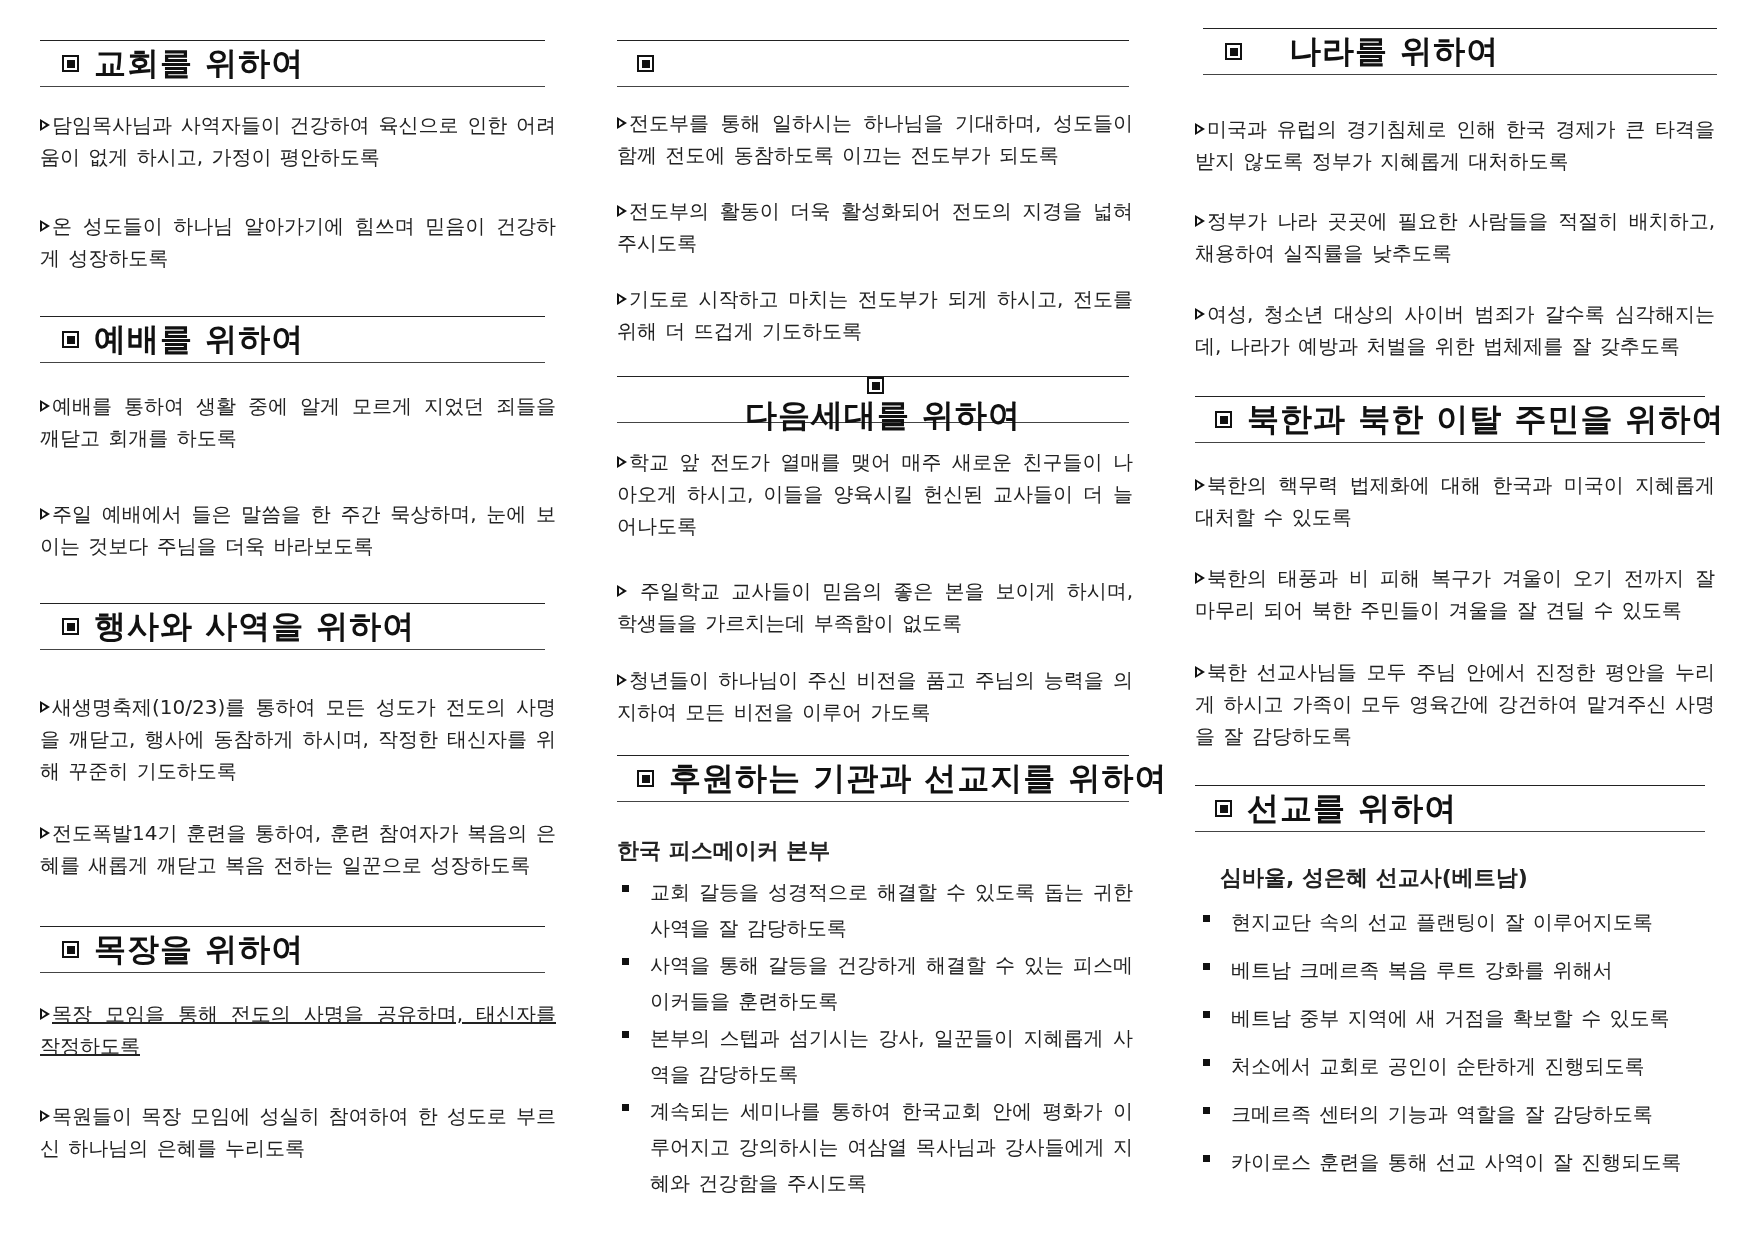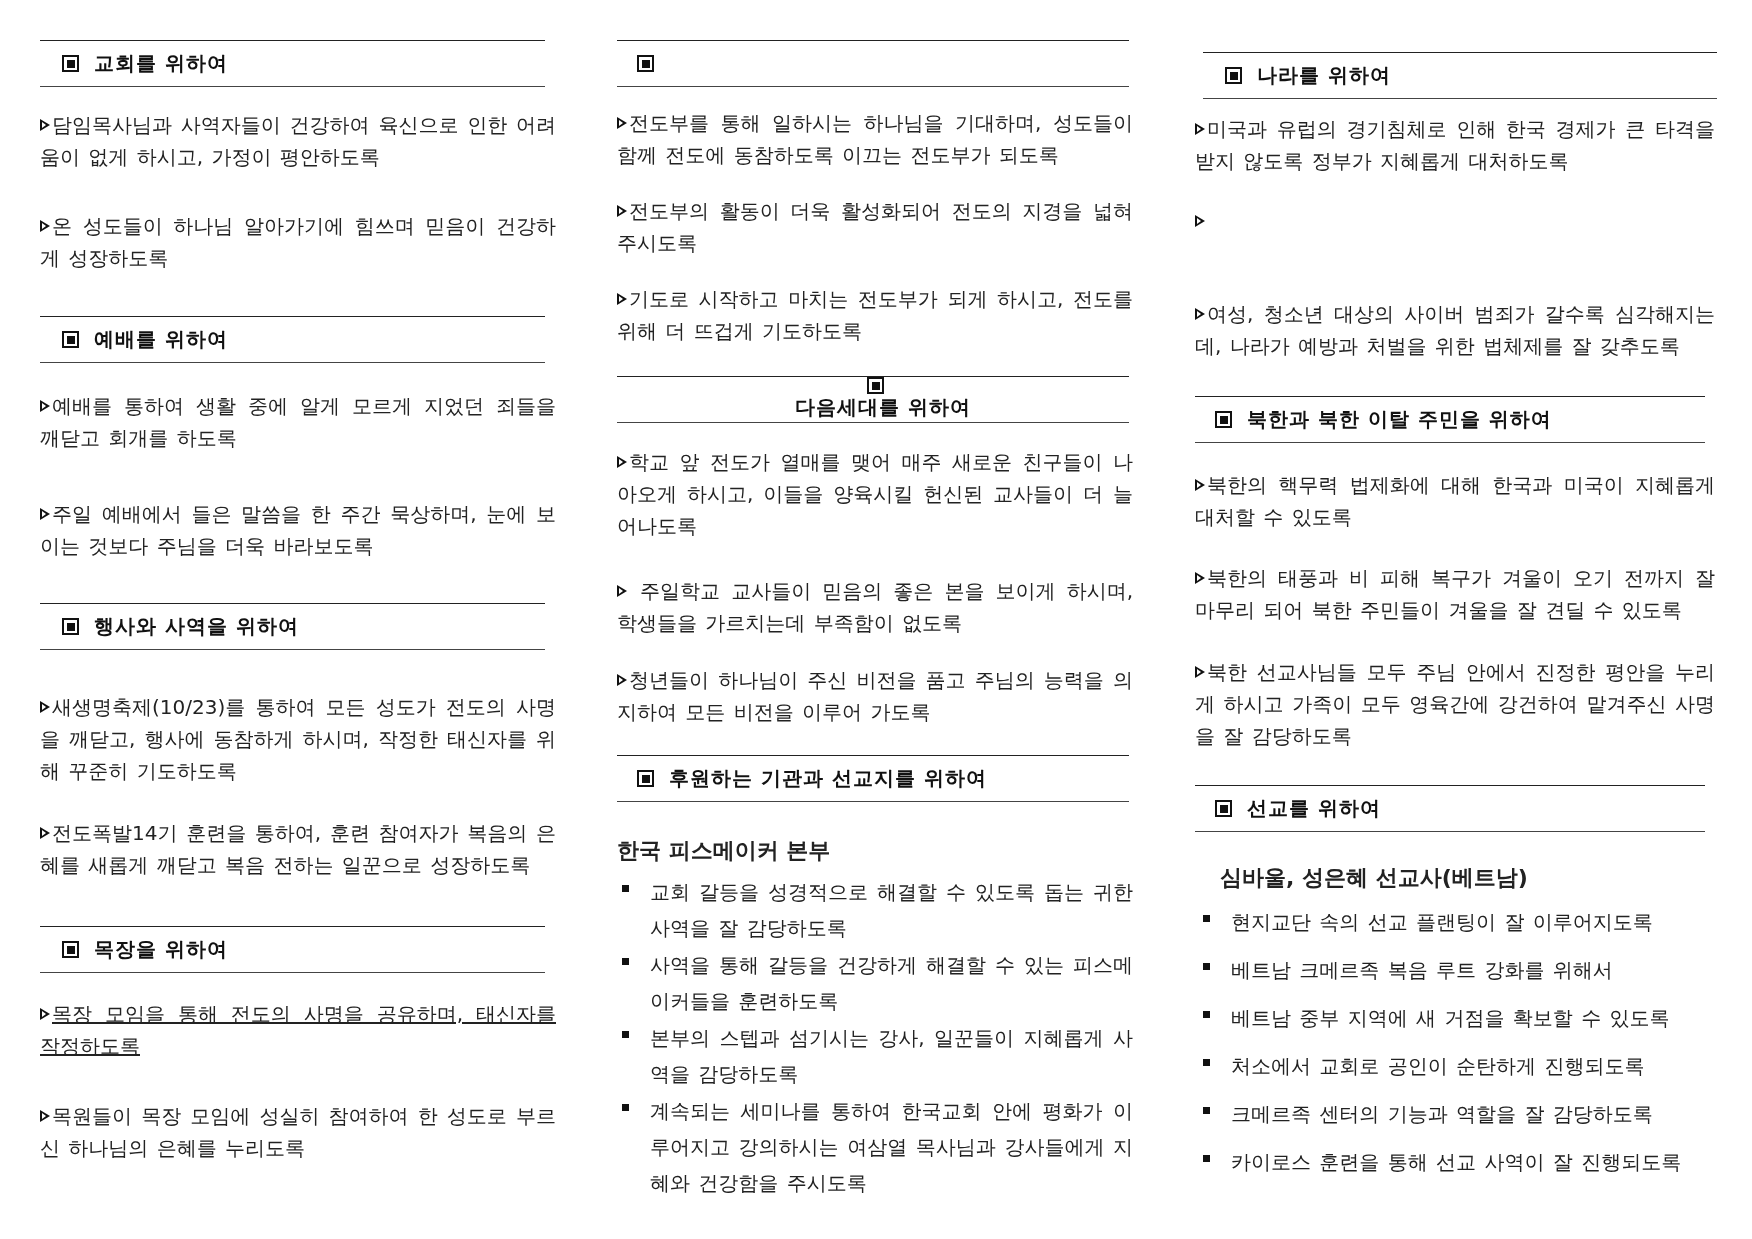--- a/index.html
+++ b/index.html
@@ -43,21 +43,21 @@
       content: "";
       position: absolute;
       left: 2.5px;
       top: 2.5px;
       width: 8px;
       height: 8px;
       background: #111;
     }
     .heading .htext {
       font-weight: bold;
-      font-size: 20px;
+      font-size: 32px;
       letter-spacing: 1px;
       color: #111;
       white-space: nowrap;
     }
     .para {
       position: absolute;
       left: 0;
       font-size: 20px;
       line-height: 32px;
       text-align: justify;
@@ -206,29 +206,29 @@
   <div class="bullet" style="top:1020px; left:5px; width:511px; padding-left:28px; box-sizing:border-box;">
     <span class="sq"></span><span>본부의 스텝과 섬기시는 강사, 일꾼들이 지혜롭게 사역을 감당하도록</span>
   </div>
   <div class="bullet" style="top:1093px; left:5px; width:511px; padding-left:28px; box-sizing:border-box;">
     <span class="sq"></span><span>계속되는 세미나를 통하여 한국교회 안에 평화가 이루어지고 강의하시는 여삼열 목사님과 강사들에게 지혜와 건강함을 주시도록</span>
   </div>
 </div>
 
 <div class="col" style="left:1195px; width:525px;">
 
-  <div class="heading" style="top:52px; left:8px; width:514px; padding-left:22px;">
+  <div class="heading" style="top:28px; left:8px; width:514px; padding-left:22px;gap:32px;">
     <span class="hicon"></span>
     <span class="htext">나라를 위하여</span>
   </div>
   <div class="para" style="top:113px; width:520px;">
     <span class="tri"></span><span>미국과 유럽의 경기침체로 인해 한국 경제가 큰 타격을 받지 않도록 정부가 지혜롭게 대처하도록</span>
   </div>
   <div class="para" style="top:205px; width:520px;">
-    <span class="tri"></span>
+    <span class="tri"></span><span>정부가 나라 곳곳에 필요한 사람들을 적절히 배치하고, 채용하여 실직률을 낮추도록</span>
   </div>
   <div class="para" style="top:298px; width:520px;">
     <span class="tri"></span><span>여성, 청소년 대상의 사이버 범죄가 갈수록 심각해지는데, 나라가 예방과 처벌을 위한 법체제를 잘 갖추도록</span>
   </div>
 
   <div class="heading" style="top:396px; left:0; width:510px; padding-left:20px;">
     <span class="hicon"></span>
     <span class="htext">북한과 북한 이탈 주민을 위하여</span>
   </div>
   <div class="para" style="top:469px; width:520px;">

